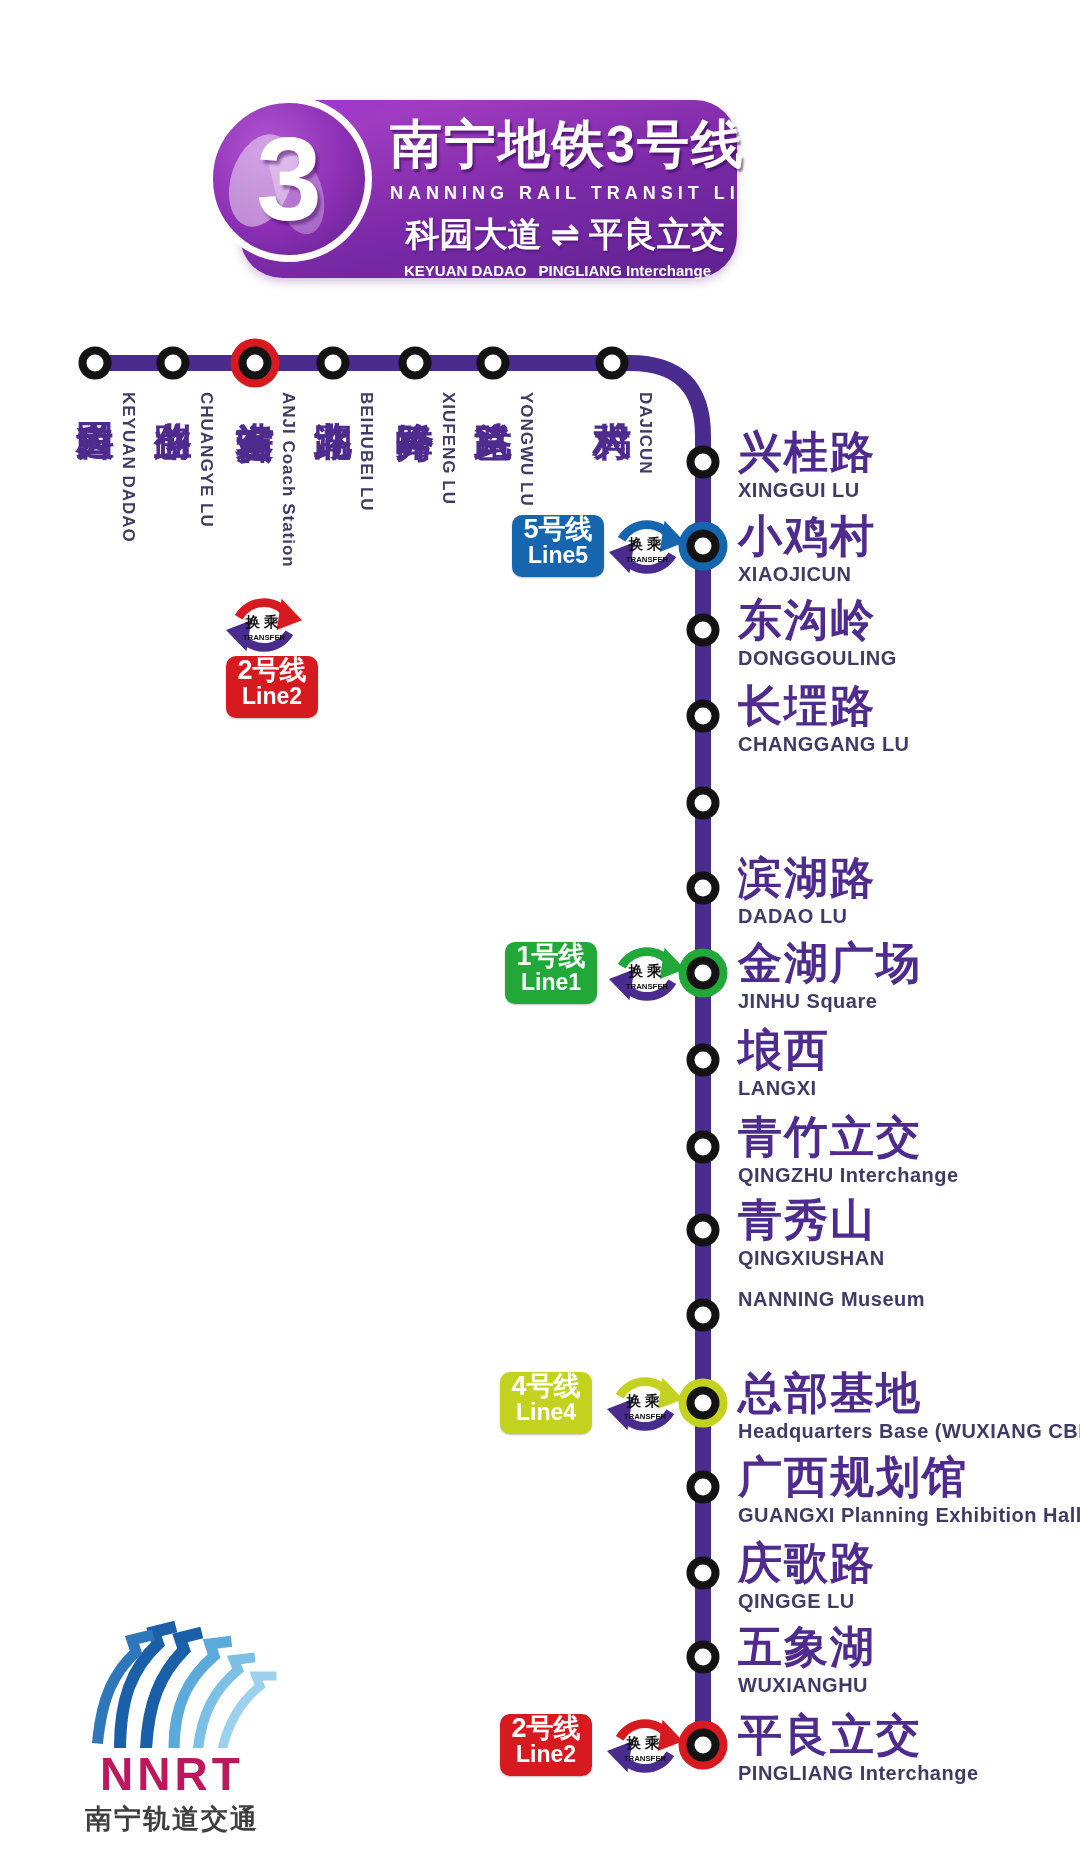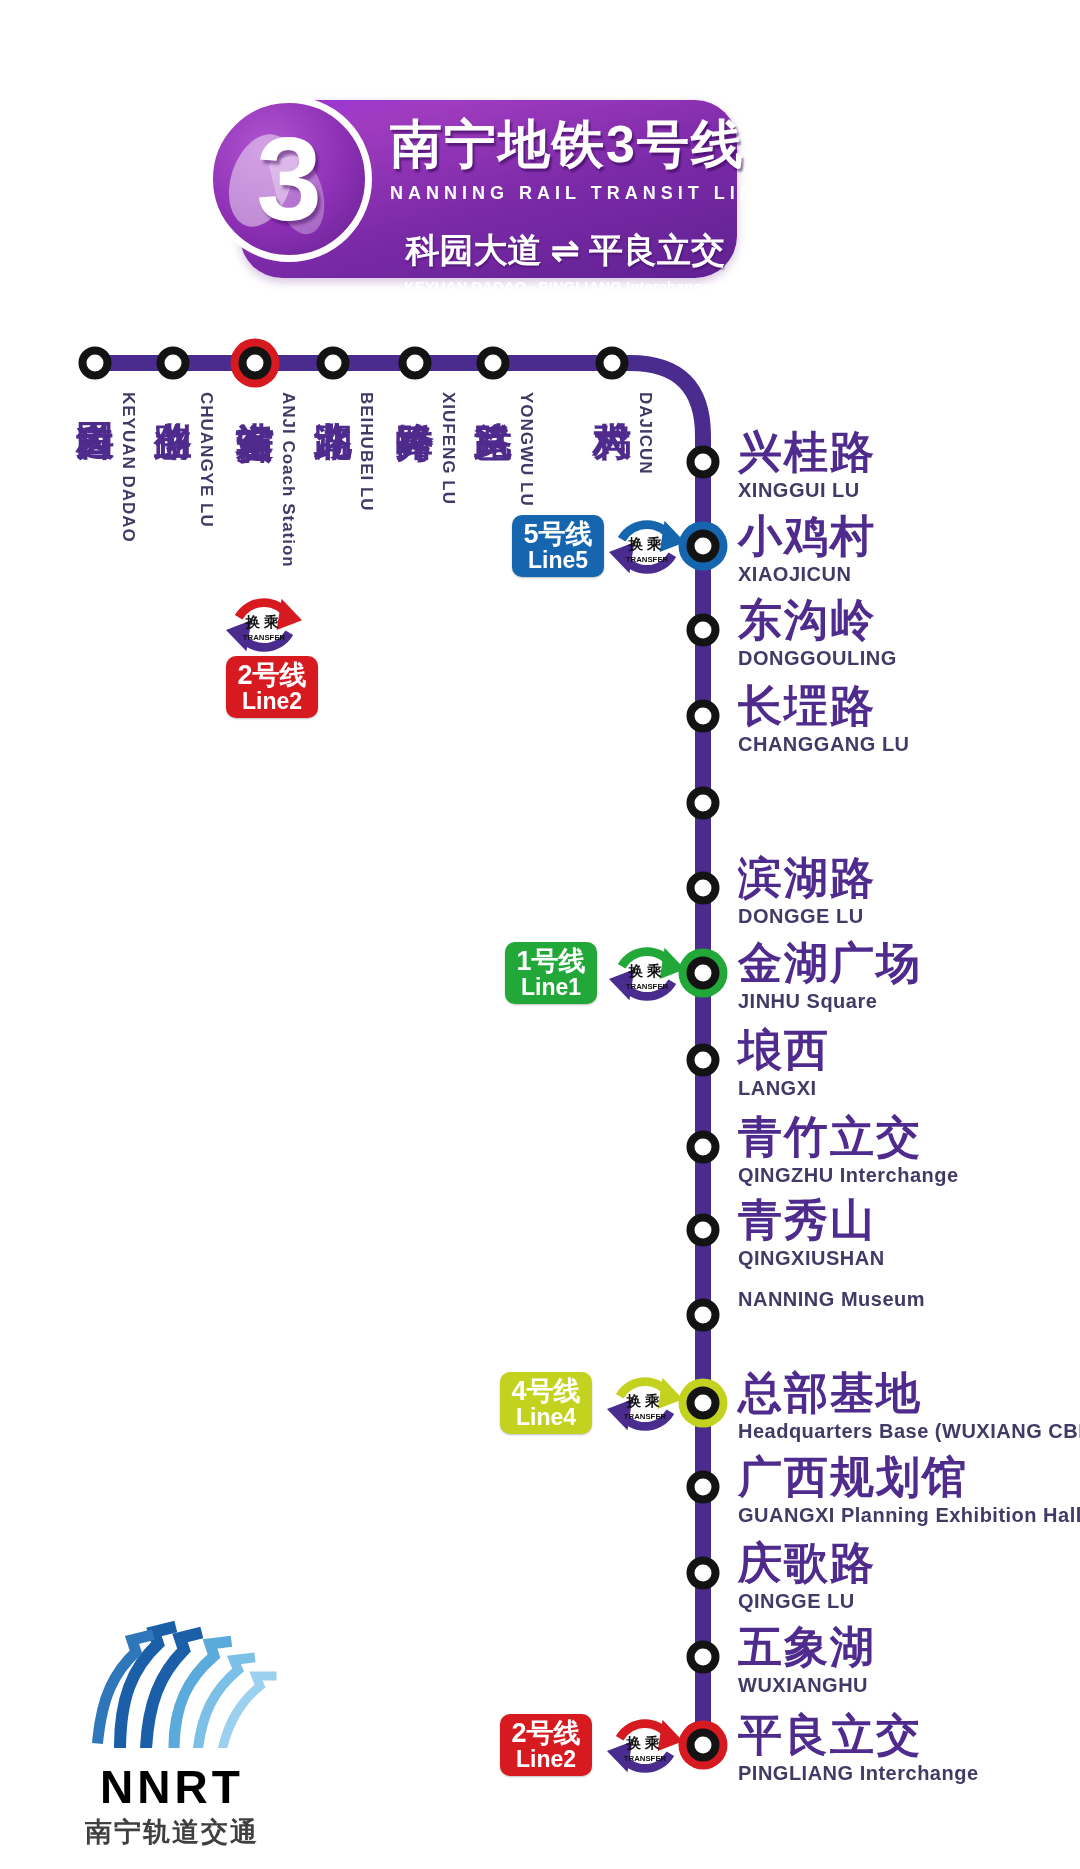--- a/index.html
+++ b/index.html
@@ -21,21 +21,21 @@
     background:radial-gradient(circle at 35% 30%,#b055d0 0%,#8c2fb4 55%,#62228f 100%);
     display:flex; align-items:center; justify-content:center; overflow:hidden;
   }
   .petal { position:absolute; background:rgba(255,255,255,.45); }
   .p1 { width:60px; height:95px; left:18px; top:30px; border-radius:60% 10% 60% 60%; transform:rotate(18deg); }
   .p2 { width:46px; height:80px; left:64px; top:52px; border-radius:10% 60% 60% 60%; transform:rotate(-14deg); background:rgba(255,255,255,.30); }
   .line-num { position:relative; font-size:118px; font-weight:700; color:#fff; text-shadow:3px 4px 3px rgba(50,0,80,.45); }
   .banner-text { position:absolute; left:150px; top:10px; width:335px; text-align:right; color:#fff; }
   .title-cn { font-size:52px; font-weight:700; letter-spacing:2px; text-shadow:2px 3px 2px rgba(40,0,70,.5); white-space:nowrap; }
   .title-en { font-size:18px; font-weight:700; letter-spacing:5px; margin-top:3px; white-space:nowrap; }
-  .route-cn { font-size:34px; font-weight:700; margin-top:24px; text-shadow:1px 2px 2px rgba(40,0,70,.4); white-space:nowrap; }
+  .route-cn { font-size:34px; font-weight:700; margin-top:8px; text-shadow:1px 2px 2px rgba(40,0,70,.4); white-space:nowrap; }
   .route-en { display:flex; justify-content:space-between; padding:0 14px; margin-top:4px; font-size:15px; font-weight:700; }
 
   
   .route-svg { position:absolute; left:0; top:0; z-index:1; }
 
   
   .dot {
     position:absolute; width:17px; height:17px; background:#fff;
     border:8px solid #131313; border-radius:50%;
     transform:translate(-50%,-50%); z-index:3;
@@ -48,36 +48,36 @@
   .en-v { writing-mode:vertical-rl; font-size:17px; font-weight:700; color:#3f3b66; margin-left:3px; letter-spacing:1px; line-height:1.1; }
 
   
   .v-label { position:absolute; left:738px; z-index:2; white-space:nowrap; }
   .v-cn { font-size:44px; font-weight:700; color:#4f2b8d; letter-spacing:2px; line-height:1; }
   .v-en { font-size:20px; font-weight:700; color:#3f3b66; margin-top:5px; letter-spacing:.5px; }
 
   
   .badge {
     position:absolute; width:92px; height:62px; border-radius:10px; z-index:2;
-    display:flex; flex-direction:column; align-items:center; justify-content:center;
+    display:flex; flex-direction:column; align-items:center; 
     color:#fff; text-align:center; box-shadow:0 1px 2px rgba(0,0,0,.25);
   }
   .badge-cn { font-size:27px; font-weight:700; line-height:1.05; }
   .badge-en { font-size:23px; font-weight:700; line-height:1.05; }
 
   
   .ticon { position:absolute; width:78px; height:78px; z-index:2; overflow:visible; }
   .ticon .arc { fill:none; stroke-width:9px; }
   .ticn { font-size:15px; font-weight:700; fill:#111; text-anchor:middle; letter-spacing:4px; }
   .tien { font-size:8px; font-weight:700; fill:#111; text-anchor:middle; }
 
   
   .logo { position:absolute; left:52px; top:1588px; width:240px; text-align:center; z-index:2; }
   .logo-mark { display:block; margin:0 auto; }
-  .logo-acr { font-size:46px; font-weight:700; color:#000000; letter-spacing:4px; line-height:1; margin-top:16px; }
+  .logo-acr { font-size:46px; font-weight:700; color:#be185d; letter-spacing:4px; line-height:1; margin-top:3px; }
   .logo-cn { font-size:27px; font-weight:700; color:#2b2b2b; letter-spacing:2px; margin-top:4px; opacity:.9; }
 </style>
 </head>
 <body>
 
 <div class="canvas">
 
   <svg class="route-svg" width="1080" height="1869">
     <path d="M 86 363 L 630 363 Q 703 363 703 436 L 703 1745" stroke="#4a2b8e" stroke-width="16" fill="none"></path>
   </svg>
@@ -164,21 +164,21 @@
   <div class="v-label" style="top:598px">
     <div class="v-cn">东沟岭</div>
     <div class="v-en">DONGGOULING</div>
   </div>
   <div class="v-label" style="top:684px">
     <div class="v-cn">长堽路</div>
     <div class="v-en">CHANGGANG LU</div>
   </div>
   <div class="v-label" style="top:856px">
     <div class="v-cn">滨湖路</div>
-    <div class="v-en">DONGGE LU</div>
+    <div class="v-en">DADAO LU</div>
   </div>
   <div class="v-label" style="top:941px">
     <div class="v-cn">金湖广场</div>
     <div class="v-en">JINHU Square</div>
   </div>
   <div class="v-label" style="top:1028px">
     <div class="v-cn">埌西</div>
     <div class="v-en">LANGXI</div>
   </div>
   <div class="v-label" style="top:1115px">

